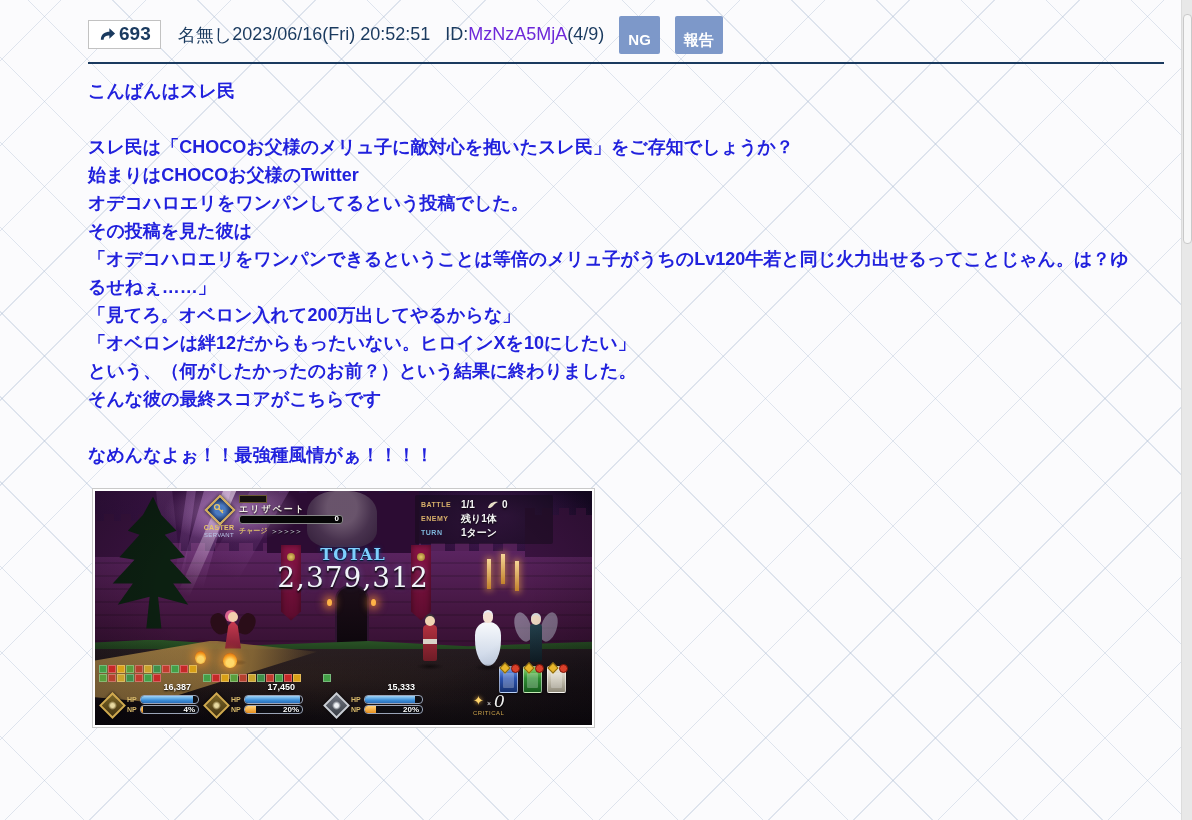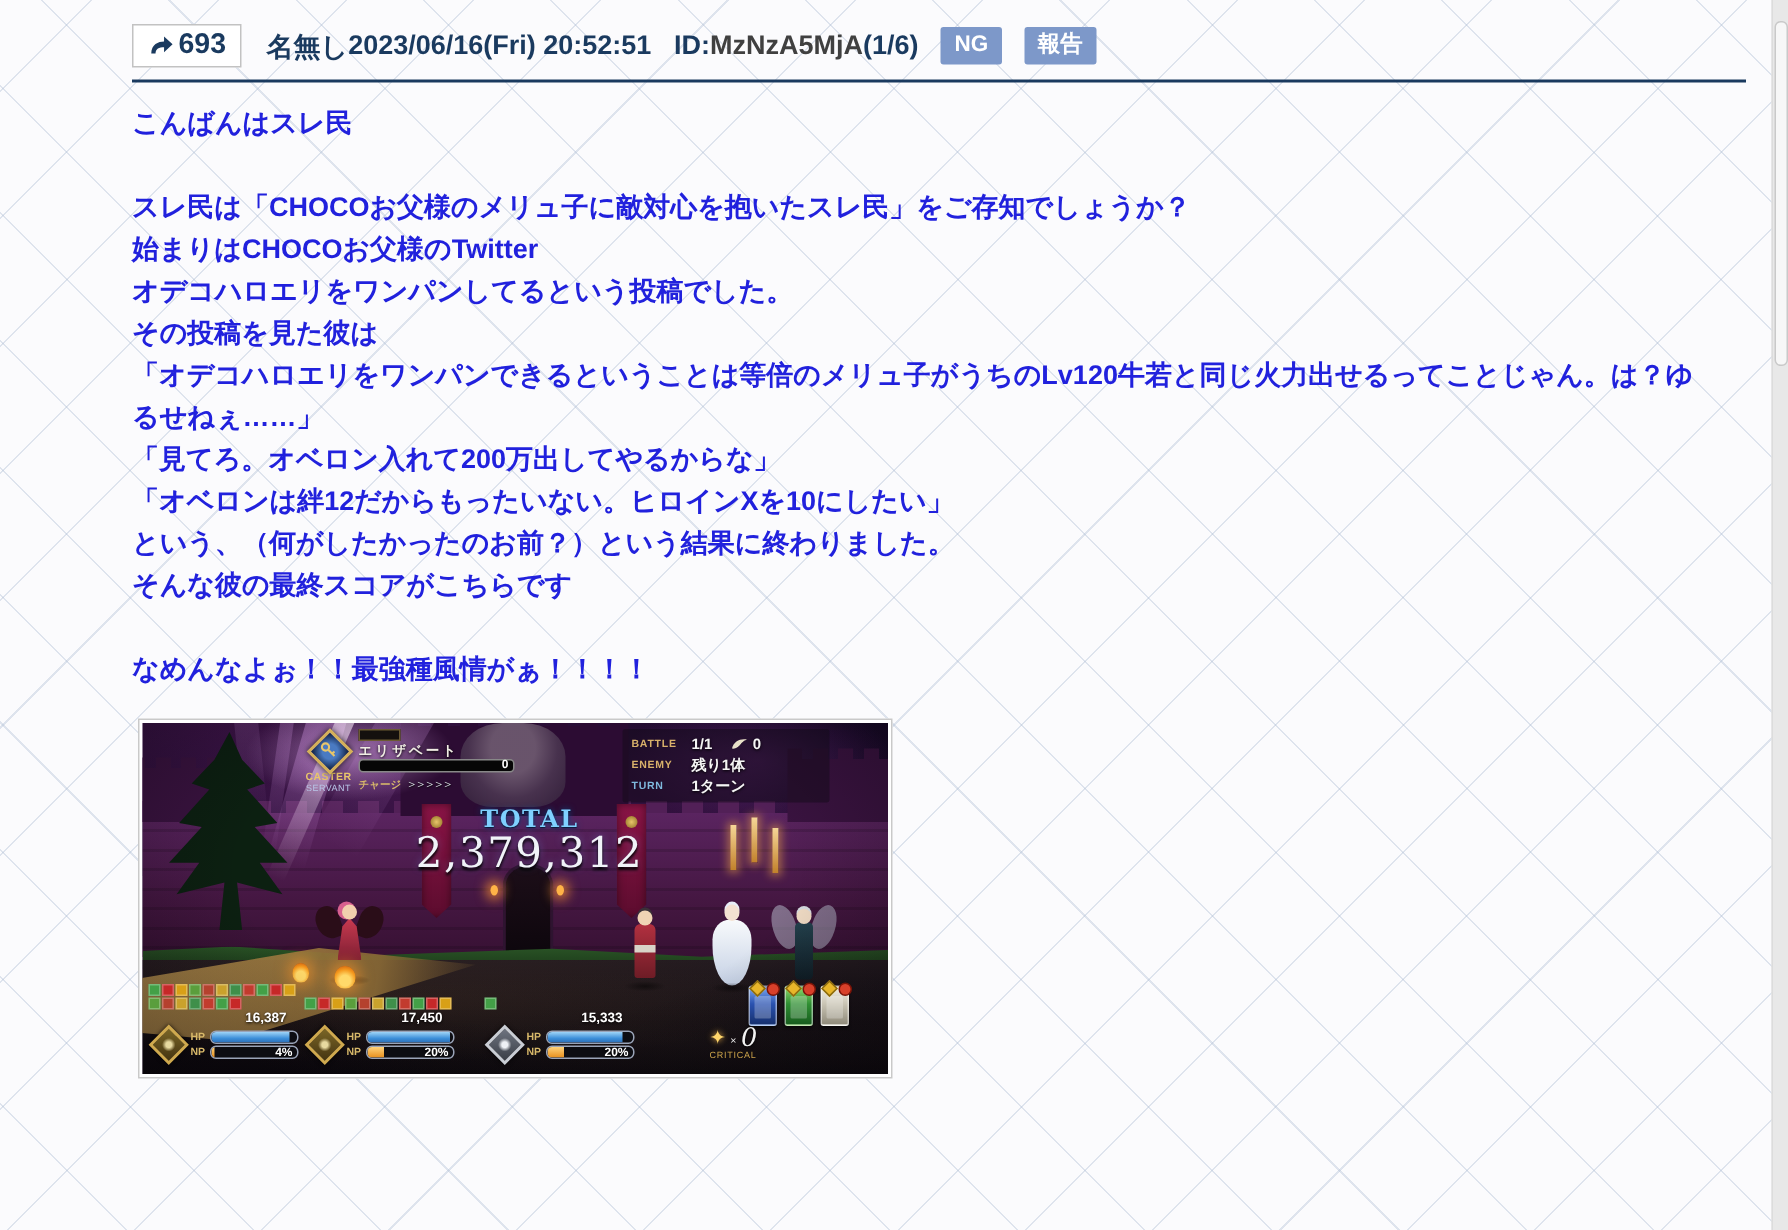--- a/index.html
+++ b/index.html
@@ -11,27 +11,27 @@
   
   .scrollbar{position:absolute;right:0;top:0;width:10px;height:820px;background:#e8e8e8;
     border-left:1px solid #dcdcdc;z-index:9}
   .sb-thumb{position:absolute;left:1px;top:14px;width:7px;height:228px;background:#f7f7f7;
     border:1px solid #c9c9c9;border-radius:4px}
   
   .post{position:absolute;left:88px;top:16px;width:1076px;z-index:1}
   .post-header{display:flex;align-items:center;border-bottom:2px solid #1a3a5f;padding-bottom:8px}
   .num-box{display:inline-flex;align-items:center;gap:3px;background:#fff;border:1px solid #c2c2c2;
     padding:2px 9px 3px;font-weight:bold;font-size:19px;color:#1a3a5f;cursor:pointer}
-  .poster-name,.post-date,.post-id{font-weight:bold;font-size:18px;color:#1a3a5f;white-space:nowrap}
+  .poster-name,.post-date,.post-id{font-weight:normal;font-size:18px;color:#1a3a5f;white-space:nowrap}
   .poster-name{margin-left:17px}
   .post-date{margin-left:0}
   .post-id{margin-left:15px}
-  .id-link{color:#404040;text-decoration:none;cursor:pointer}
+  .id-link{color:#6d28d9;text-decoration:none;cursor:pointer}
   .hdr-btn{margin-left:15px;background:#7d98c9;color:#fff;font-weight:bold;font-size:15px;border:none;
-    padding:4px 9px 5px;border-radius:2px;font-family:inherit;cursor:pointer;line-height:1.1}
+    padding:16px 9px 5px;border-radius:2px;font-family:inherit;cursor:pointer;line-height:1.1}
   .hdr-btn + .hdr-btn{}
   .post-body{margin-top:13px;font-weight:bold;font-size:18px;color:#2121dd;line-height:28px}
   .bline{white-space:pre-wrap;min-height:28px}
   
   .shot-frame{margin-top:19px;margin-left:4px;width:497px;border:1px solid #c9c9c9;background:#fff;
     padding:2px;cursor:pointer}
   .scene{position:relative;width:497px;height:234px;overflow:hidden;
     background:linear-gradient(200deg,#160926,#3d1448 38%,#2c0f3a 62%,#1c0a24)}
   .mtn{position:absolute;left:0;top:38px;width:78px;height:64px;z-index:0;
     background:linear-gradient(200deg,#4a2a5c,#2c1440);clip-path:polygon(0 100%,0 22%,40% 0,100% 72%,100% 100%)}
@@ -223,21 +223,21 @@
 
   <div class="post-header">
     <span class="num-box">
       <svg width="18" height="15" viewBox="0 0 19 15">
         <path d="M3 13 C3 6.5 8 4.5 12 4.5 L12 1 L18 6.5 L12 12 L12 8.5 C8.5 8.5 6 9.5 6 13 Z" fill="#1a3a5f"></path>
       </svg>
       <span>693</span>
     </span>
     <span class="poster-name">名無し</span>
     <span class="post-date">2023/06/16(Fri) 20:52:51</span>
-    <span class="post-id"><span>ID:</span><a class="id-link">MzNzA5MjA</a><span>(1/6)</span></span>
+    <span class="post-id"><span>ID:</span><a class="id-link">MzNzA5MjA</a><span>(4/9)</span></span>
     <button class="hdr-btn">NG</button>
     <button class="hdr-btn">報告</button>
   </div>
 
   <div class="post-body" id="post-body">
       <div class="bline">こんばんはスレ民</div>
       <div class="bline">&nbsp;</div>
       <div class="bline">スレ民は「CHOCOお父様のメリュ子に敵対心を抱いたスレ民」をご存知でしょうか？</div>
       <div class="bline">始まりはCHOCOお父様のTwitter</div>
       <div class="bline">オデコハロエリをワンパンしてるという投稿でした。</div>

